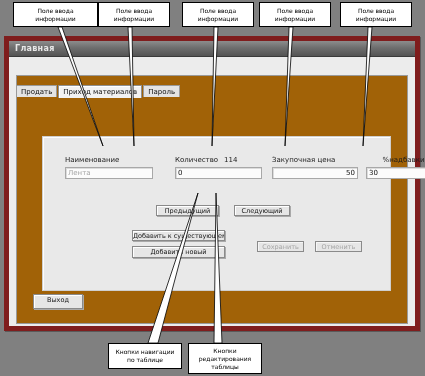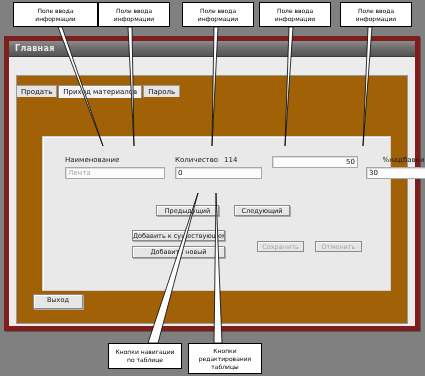--- a/index.html
+++ b/index.html
@@ -128,31 +128,34 @@
     <div class="tabpage">
 
       <div class="groupbox">
 
         <div class="fieldsrow">
 
           <div class="field" style="left:22px;width:100px;">
             <span class="flabel">
               <span>Наименование</span>
             </span>
-            <div class="inp gray" style="width:100px;">Лента</div>
+            <div class="inp gray" style="width:88px;">Лента</div>
           </div>
 
           <div class="field" style="left:132px;width:87px;">
             <span class="flabel">
               <span>Количество</span><span class="cnt">114</span>
             </span>
             <div class="inp" style="width:87px;">0</div>
           </div>
 
           <div class="field" style="left:229px;width:86px;">
+            <span class="flabel">
+              <span>Закупочная цена</span>
+            </span>
             <div class="inp right" style="width:86px;">50</div>
           </div>
 
           <div class="field" style="left:323px;width:75px;">
             <span class="flabel" style="text-align:center;">
               <span>%надбавки</span>
             </span>
             <div class="inp" style="width:75px;">30</div>
           </div>
 

